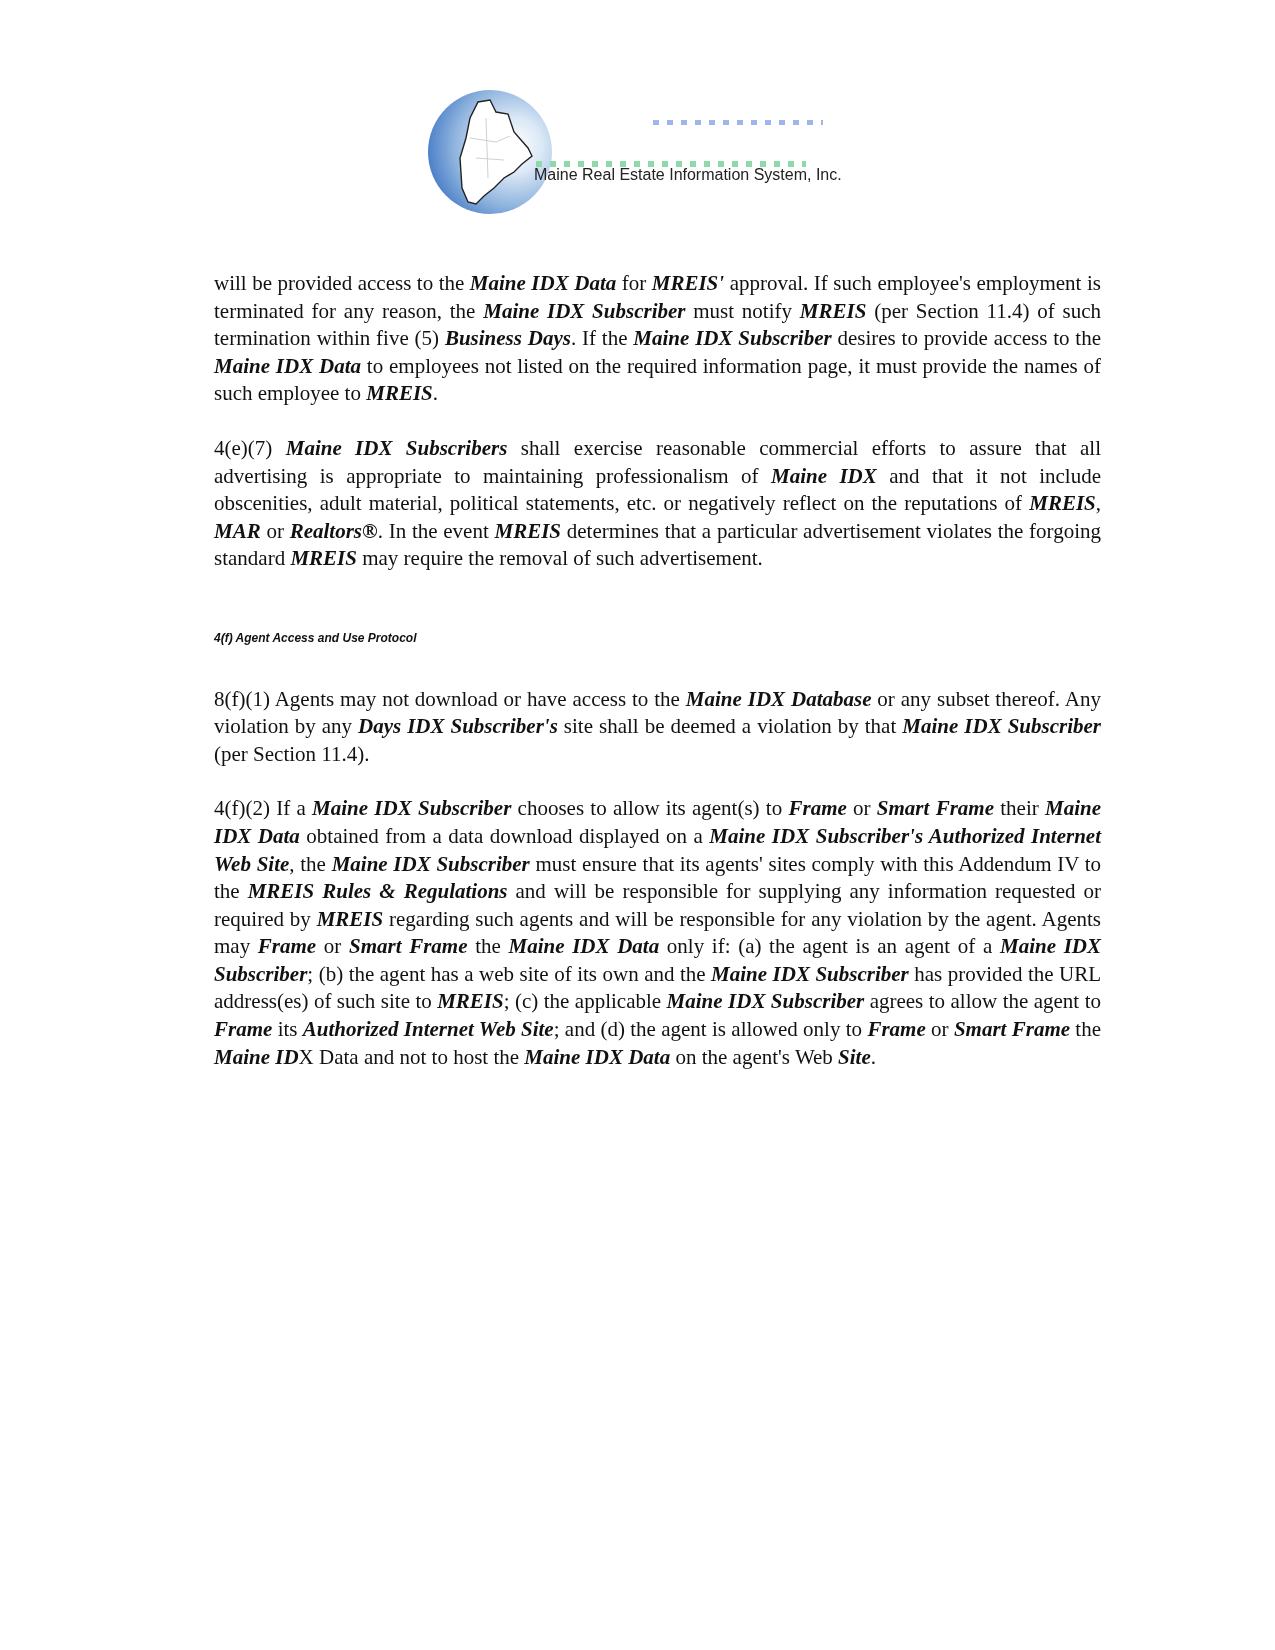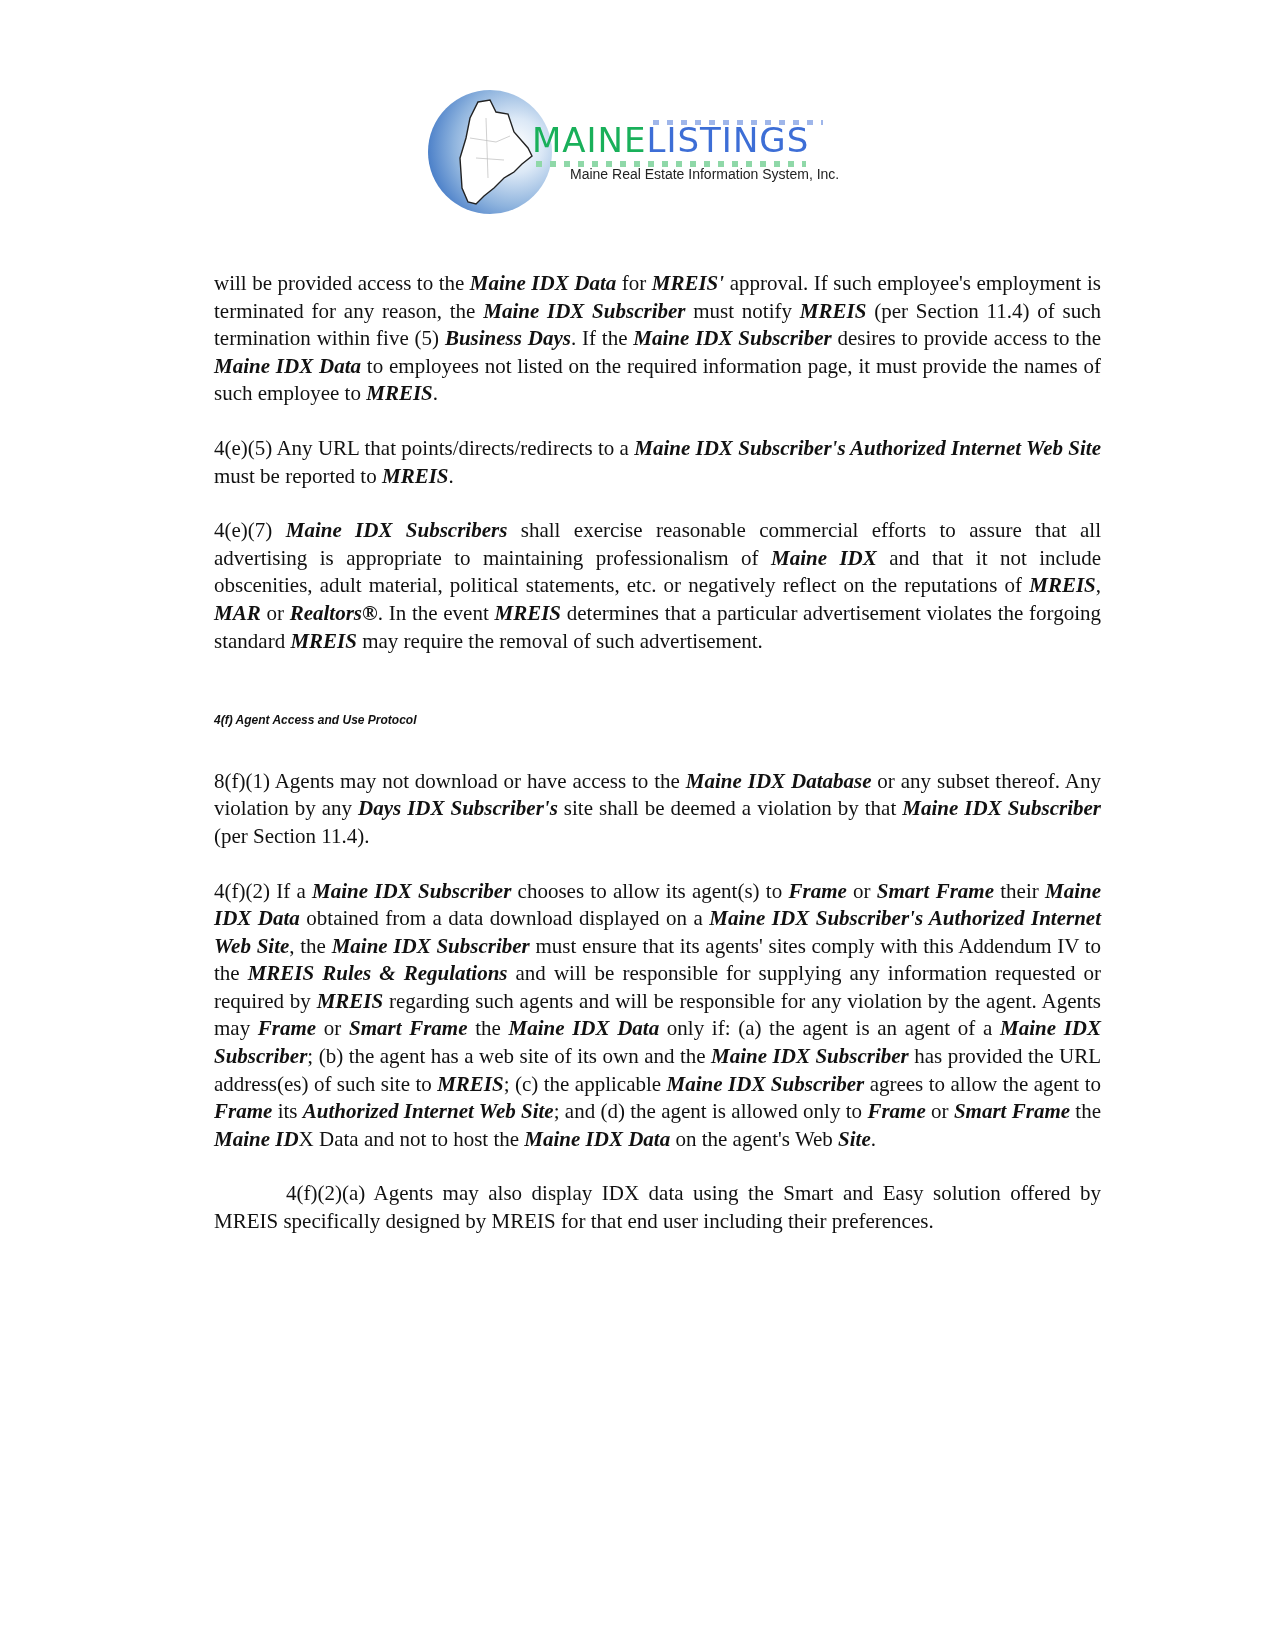--- a/index.html
+++ b/index.html
@@ -11,45 +11,40 @@
   .map { position: absolute; left: 28px; top: 8px; width: 80px; height: 110px; }
   .brand { position: absolute; left: 104px; top: 30px; font-family: "DejaVu Sans", sans-serif;
            font-size: 34px; letter-spacing: 1px; line-height: 40px; white-space: nowrap; }
   .brand .maine { color: #19b05a; }
   .brand .listings { color: #3d6ed6; }
   .dots { position: absolute; left: 108px; top: 71px; height: 6px; width: 270px;
           background: repeating-linear-gradient(90deg, #8fd8a8 0 6px, transparent 6px 14px); }
   .dots2 { position: absolute; left: 225px; top: 30px; height: 5px; width: 170px;
           background: repeating-linear-gradient(90deg, #9fb6ea 0 6px, transparent 6px 14px); }
   .tagline { position: absolute; left: 106px; top: 76px; font-family: "Liberation Sans", sans-serif;
-             font-size: 14px; color: #222; white-space: nowrap; margin-left: 36px; }
+             font-size: 16px; color: #222; white-space: nowrap; }
   .content { position: absolute; left: 214px; top: 270px; width: 887px; font-size: 21px; line-height: 27.6px; }
   p { margin: 0 0 27px 0; text-align: justify; }
   h2 { margin: 52px 0 33px 0; font-family: "Liberation Sans", sans-serif; font-weight: bold; font-style: italic; font-size: 12px; }
   .indent { text-indent: 72px; }
   i { font-style: italic; font-weight: bold; }
 </style>
 </head>
 <body>
 
 <div class="logo">
   <div class="globe"></div>
   <svg class="map" viewBox="0 0 80 110">
     <path d="M22 4 L34 2 L40 14 L52 16 L58 34 L72 50 L76 58 L66 66 L58 74 L48 80 L38 90 L28 98 L20 106 L12 104 L6 90 L4 60 L10 40 L14 20 Z" fill="#ffffff" stroke="#222" stroke-width="1.4"></path>
     <path d="M14 40 L40 44 L54 38 M20 60 L48 62 M30 20 L32 80" fill="none" stroke="#bbb" stroke-width="0.7"></path>
   </svg>
   <div class="dots2"></div>
-  <div class="brand">
-    <span class="maine">MAINE</span><span class="listings">LISTINGS</span>
-  </div>
   <div class="dots"></div>
   <div class="tagline">Maine Real Estate Information System, Inc.</div>
 </div>
 
 <div class="content">
   <p><span>will be provided access to the </span><i>Maine IDX Data</i><span> for </span><i>MREIS'</i><span> approval.  If such employee's employment is terminated for any reason, the </span><i>Maine IDX Subscriber</i><span> must notify </span><i>MREIS</i><span> (per Section 11.4) of such termination within five (5) </span><i>Business Days</i><span>.  If the </span><i>Maine IDX Subscriber</i><span> desires to provide access to the </span><i>Maine IDX Data</i><span> to employees not listed on the required information page, it must provide the names of such employee to </span><i>MREIS</i><span>.</span></p>
-  <p><span>4(e)(5) Any URL that points/directs/redirects to a </span><i>Maine IDX Subscriber's Authorized Internet Web Site</i><span> must be reported to </span><i>MREIS</i><span>.</span></p>
   <p><span>4(e)(7) </span><i>Maine IDX Subscribers</i><span> shall exercise reasonable commercial efforts to assure that all advertising is appropriate to maintaining professionalism of </span><i>Maine IDX</i><span> and that it not include obscenities, adult material, political statements, etc. or negatively reflect on the reputations of </span><i>MREIS</i><span>, </span><i>MAR</i><span> or </span><i>Realtors®</i><span>.  In the event </span><i>MREIS</i><span> determines that a particular advertisement violates the forgoing standard </span><i>MREIS</i><span> may require the removal of such advertisement.</span></p>
   <h2>4(f) Agent Access and Use Protocol</h2>
   <p><span>8(f)(1) Agents may not download or have access to the </span><i>Maine IDX Database</i><span> or any subset thereof.  Any violation by any </span><i>Days IDX Subscriber's</i><span> site shall be deemed a violation by that </span><i>Maine IDX Subscriber</i><span> (per Section 11.4).</span></p>
   <p><span>4(f)(2) If a </span><i>Maine IDX Subscriber</i><span> chooses to allow its agent(s) to </span><i>Frame</i><span> or </span><i>Smart Frame</i><span> their </span><i>Maine IDX Data</i><span> obtained from a data download displayed on a </span><i>Maine IDX Subscriber's Authorized Internet Web Site</i><span>, the </span><i>Maine IDX Subscriber</i><span> must ensure that its agents' sites comply with this Addendum IV to the </span><i>MREIS Rules &amp; Regulations</i><span> and will be responsible for supplying any information requested or required by </span><i>MREIS</i><span> regarding such agents and will be responsible for any violation by the agent.    Agents may </span><i>Frame</i><span> or </span><i>Smart Frame</i><span> the </span><i>Maine IDX Data</i><span> only if: (a) the agent is an agent of a </span><i>Maine IDX Subscriber</i><span>; (b) the agent has a web site of its own and the </span><i>Maine IDX Subscriber</i><span> has provided the URL address(es) of such site to </span><i>MREIS</i><span>; (c) the applicable </span><i>Maine IDX Subscriber</i><span> agrees to allow the agent to </span><i>Frame</i><span> its </span><i>Authorized Internet Web Site</i><span>; and (d) the agent is allowed only to </span><i>Frame</i><span> or </span><i>Smart Frame</i><span> the </span><i>Maine ID</i><span>X Data and not to host the </span><i>Maine IDX Data</i><span> on the agent's Web </span><i>Site</i><span>.</span></p>
-  <p class="indent"><span>4(f)(2)(a)  Agents may also display IDX data using the Smart and Easy solution offered by MREIS specifically designed by MREIS for that end user including their preferences.</span></p>
 </div>
 
 </body></html>

